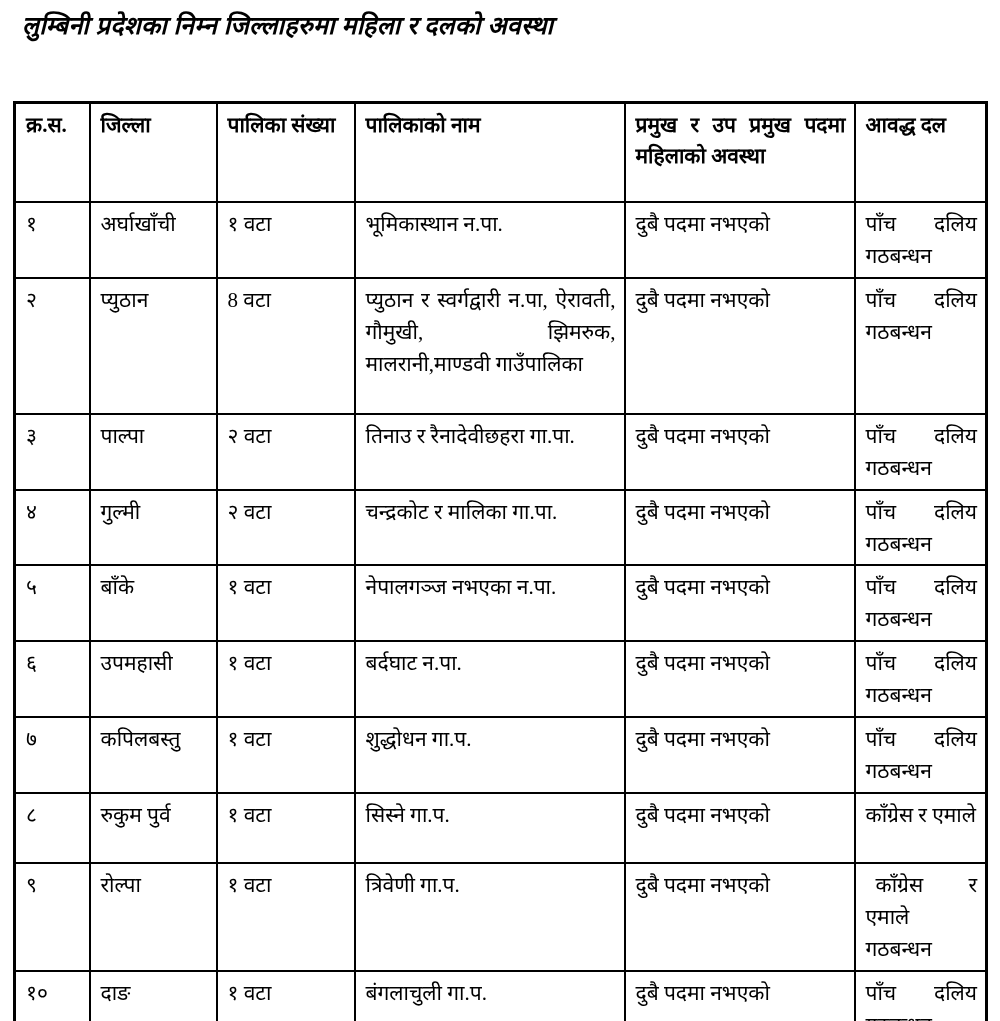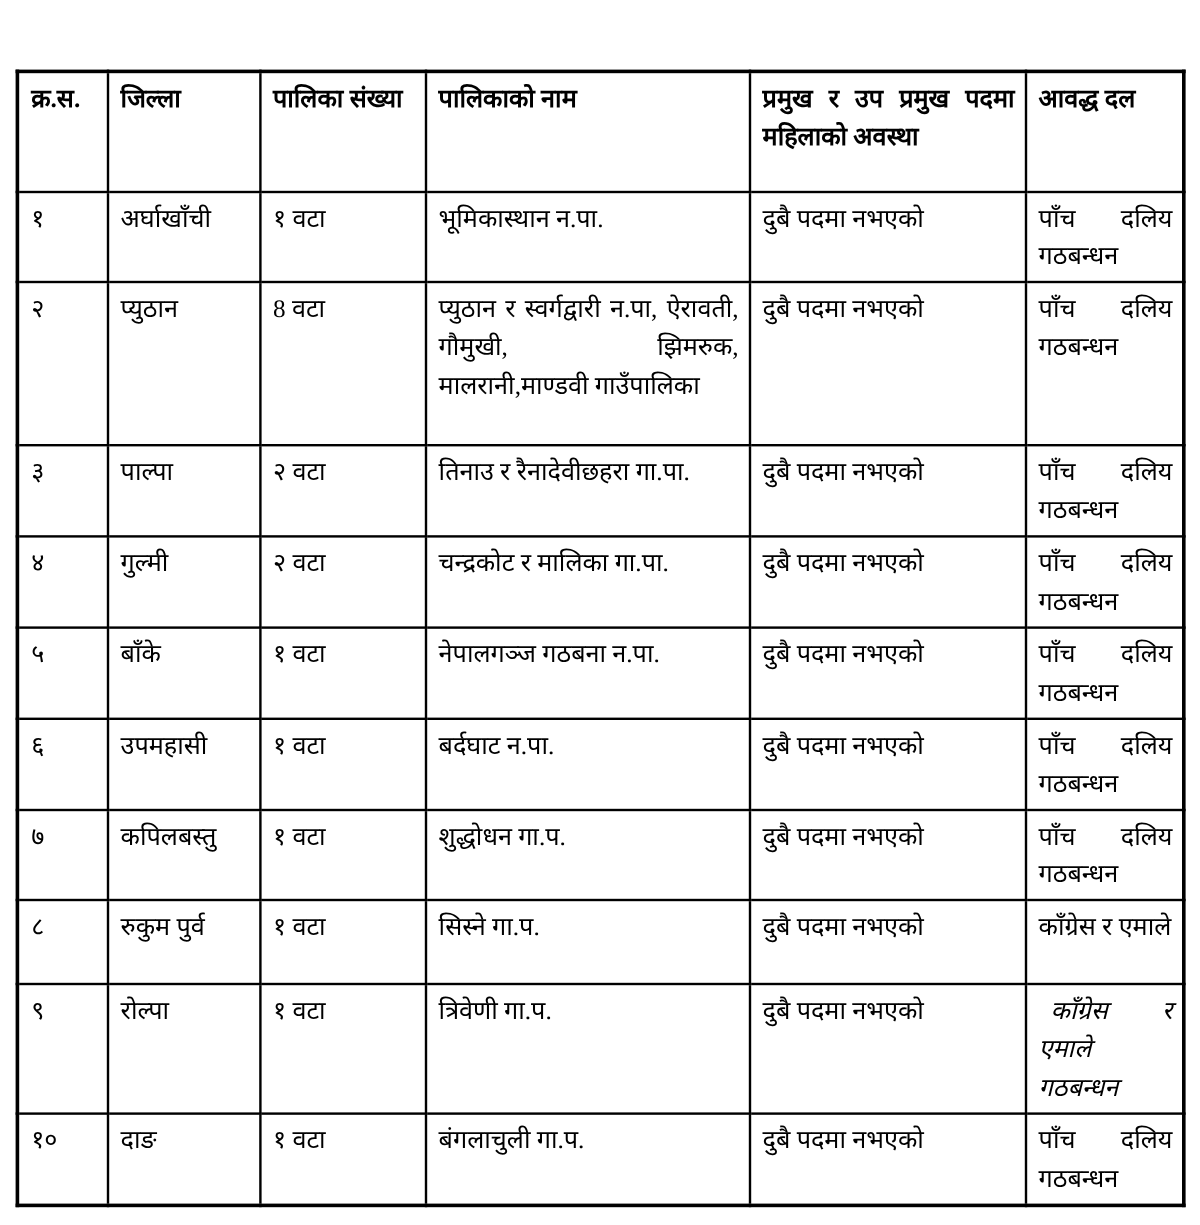--- a/index.html
+++ b/index.html
@@ -39,35 +39,35 @@
     text-align: justify;
     text-align-last: left;
     overflow: hidden;
     word-break: keep-all;
   }
   th {
     font-weight: 700;
   }
   td.indent-first {
     text-indent: 10px;
-    font-style: italic;
   }
   col.c1 { width: 75px; }
   col.c2 { width: 127px; }
   col.c3 { width: 138px; }
   col.c4 { width: 270px; }
   col.c5 { width: 230px; }
   col.c6 { width: 132px; }
   tr.head-row { height: 100px; }
 </style>
 </head>
 <body>
 
 <div class="page">
 
+  <div class="doc-title">लुम्बिनी प्रदेशका निम्न जिल्लाहरुमा महिला र दलको अवस्था</div>
 
   <table class="data-table">
     <colgroup>
       <col class="c1">
         <col class="c2">
         <col class="c3">
       <col class="c4">
         <col class="c5">
         <col class="c6">
     </colgroup>
@@ -111,21 +111,21 @@
           <td>गुल्मी</td>
           <td>२ वटा</td>
           <td>चन्द्रकोट र मालिका गा.पा.</td>
           <td>दुबै पदमा नभएको</td>
           <td>पाँच दलिय गठबन्धन</td>
         </tr>
         <tr style="height: 70px;">
           <td>५</td>
           <td>बाँके</td>
           <td>१ वटा</td>
-          <td>नेपालगञ्ज गठबना न.पा.</td>
+          <td>नेपालगञ्ज नभएका न.पा.</td>
           <td>दुबै पदमा नभएको</td>
           <td>पाँच दलिय गठबन्धन</td>
         </tr>
         <tr style="height: 70px;">
           <td>६</td>
           <td>उपमहासी</td>
           <td>१ वटा</td>
           <td>बर्दघाट न.पा.</td>
           <td>दुबै पदमा नभएको</td>
           <td>पाँच दलिय गठबन्धन</td>

